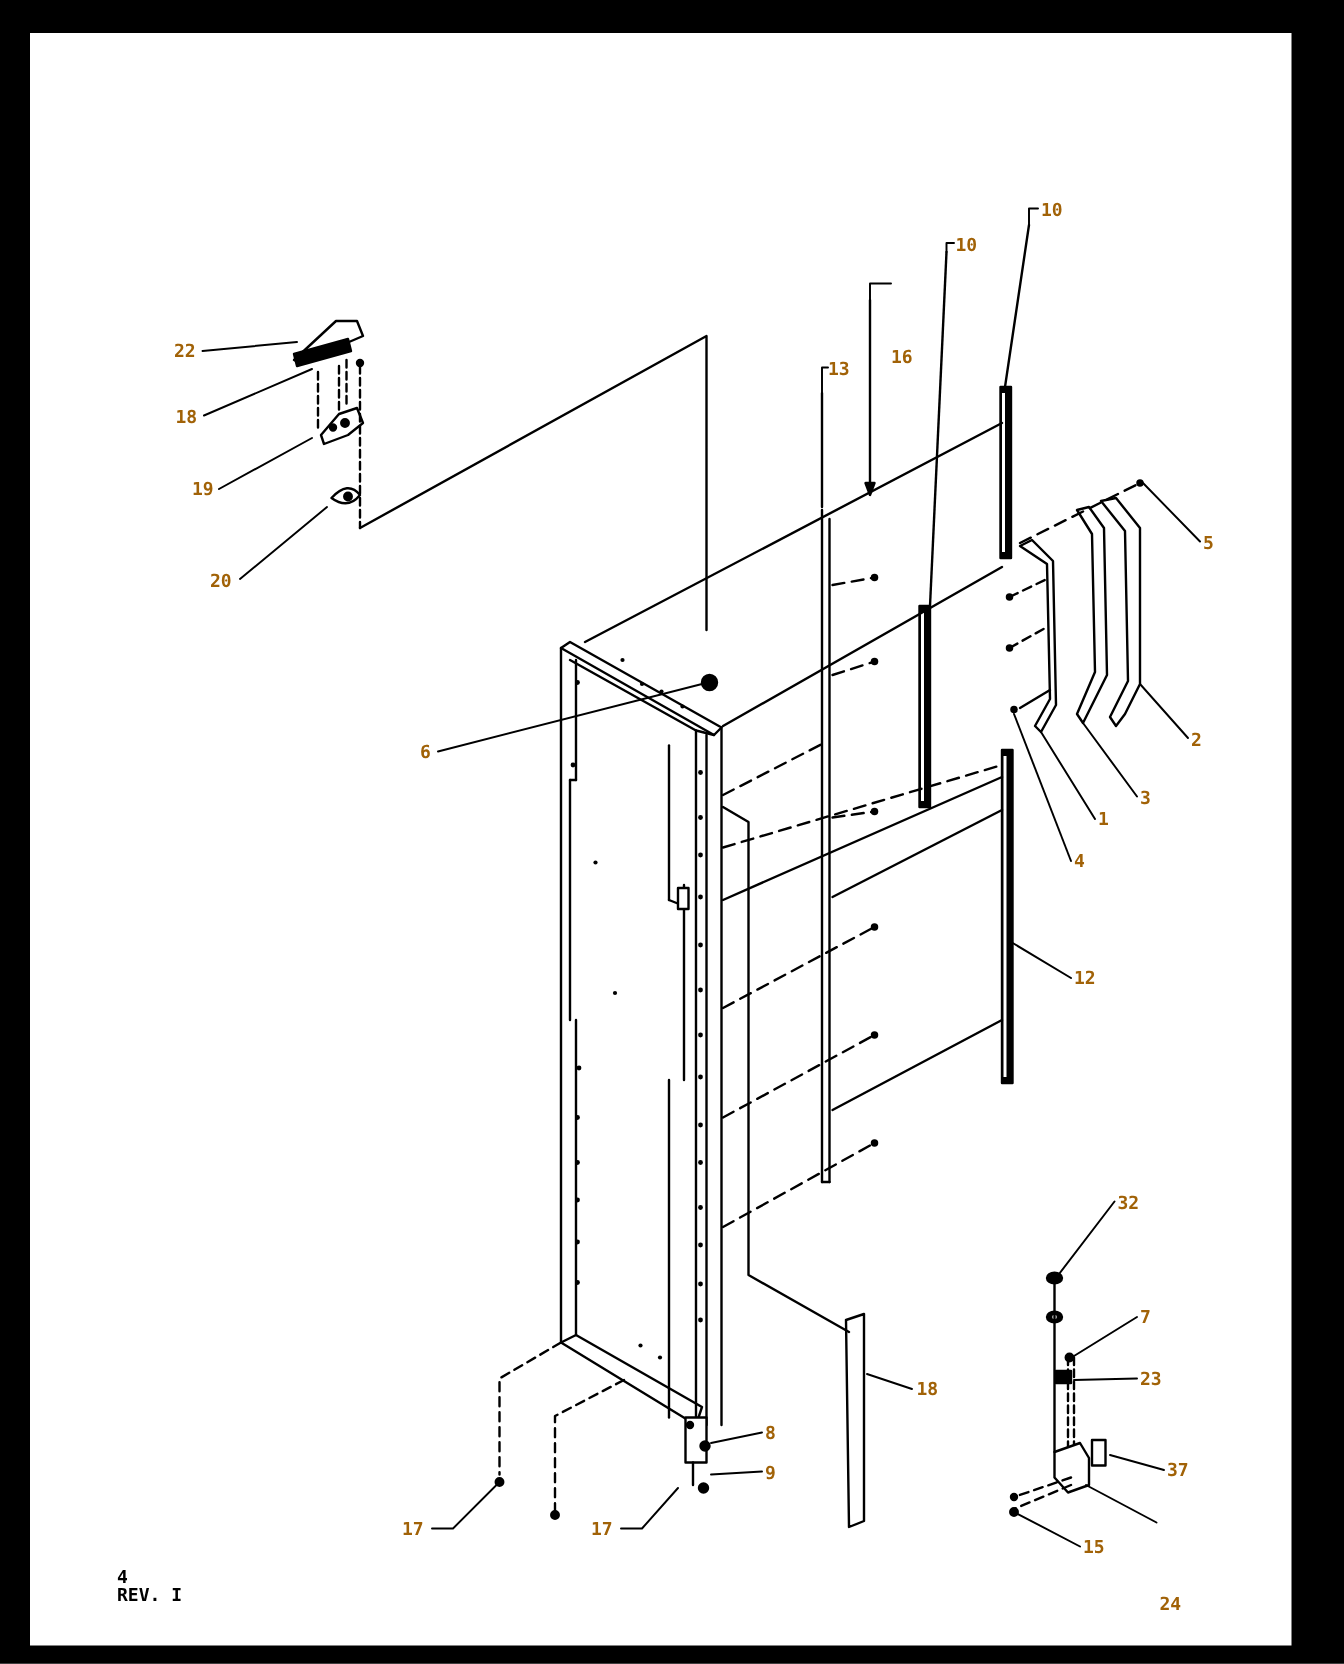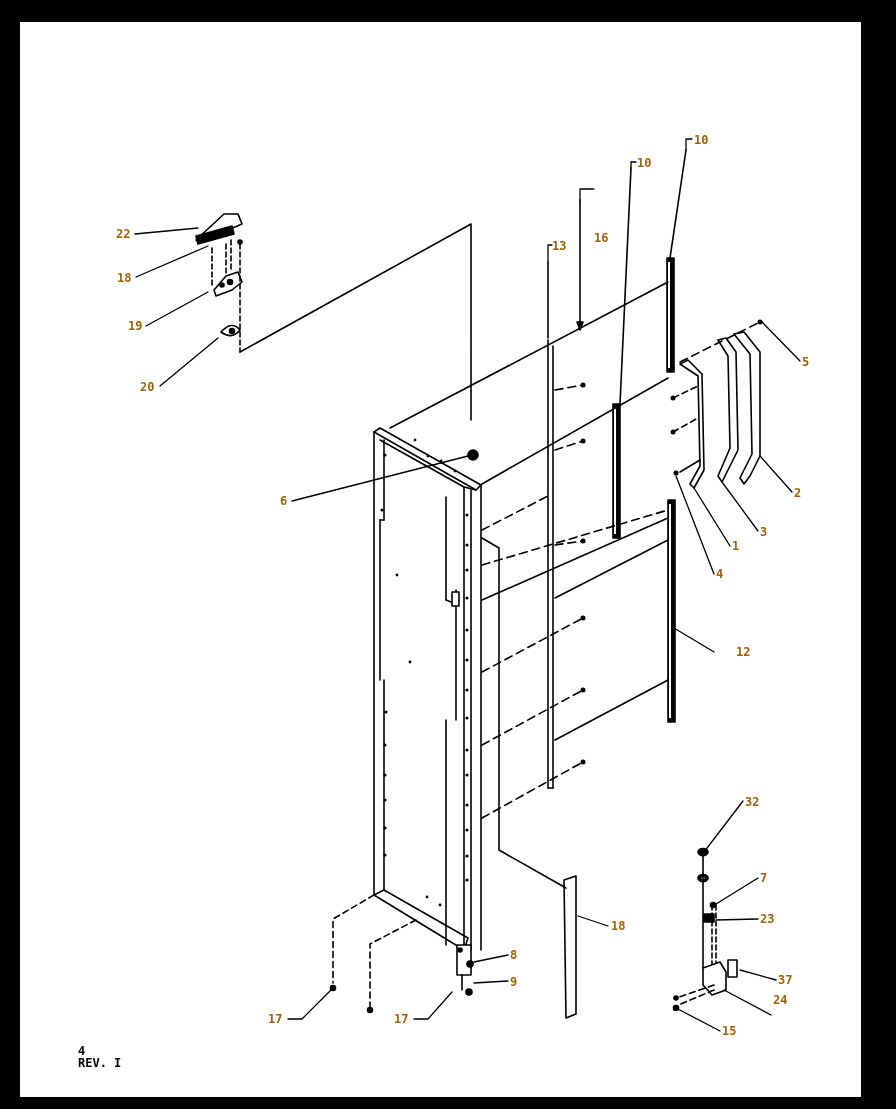--- a/index.html
+++ b/index.html
@@ -220,29 +220,29 @@
 <div class="callout" style="left:280px;top:495px;">6</div>
 <div class="callout" style="left:694px;top:134px;">10</div>
 <div class="callout" style="left:637px;top:157px;">10</div>
 <div class="callout" style="left:594px;top:184px;margin-top:48px;">16</div>
 <div class="callout" style="left:552px;top:240px;text-align:center;">13</div>
 <div class="callout" style="left:802px;top:356px;">5</div>
 <div class="callout" style="left:794px;top:487px;">2</div>
 <div class="callout" style="left:760px;top:526px;">3</div>
 <div class="callout" style="left:732px;top:540px;">1</div>
 <div class="callout" style="left:716px;top:568px;">4</div>
-<div class="callout" style="left:716px;top:646px;margin-left:20px;">12</div>
+<div class="callout" style="left:716px;top:646px;">12</div>
 <div class="callout" style="left:611px;top:920px;">18</div>
 <div class="callout" style="left:510px;top:949px;">8</div>
 <div class="callout" style="left:510px;top:976px;">9</div>
 <div class="callout" style="left:268px;top:1013px;">17</div>
 <div class="callout" style="left:394px;top:1013px;">17</div>
 <div class="callout" style="left:745px;top:796px;">32</div>
 <div class="callout" style="left:760px;top:872px;">7</div>
 <div class="callout" style="left:760px;top:913px;">23</div>
 <div class="callout" style="left:778px;top:974px;">37</div>
-<div class="callout" style="left:773px;top:994px;text-align:center;">24</div>
+<div class="callout" style="left:773px;top:1063px;text-align:center;">24</div>
 <div class="callout" style="left:722px;top:1025px;">15</div>
 
 <div class="footer">
   <div>4</div>
   <div>REV. I</div>
 </div>
 
 </body></html>

